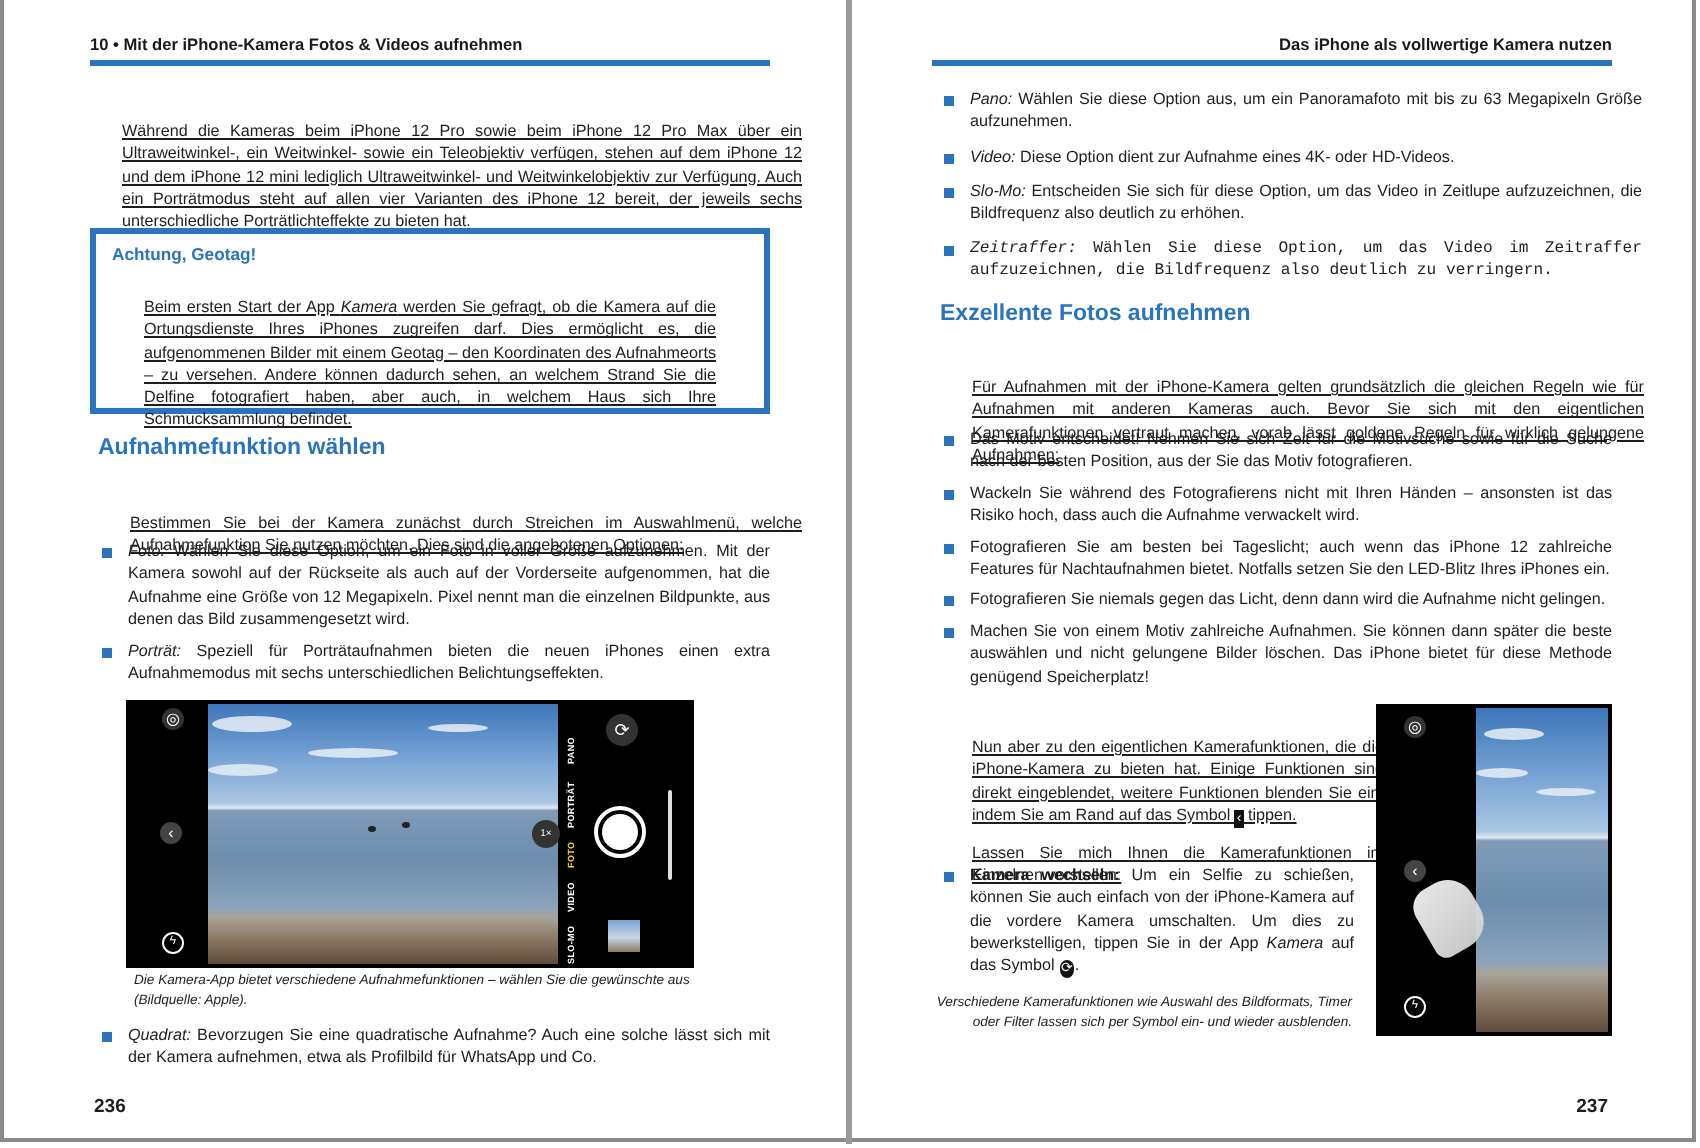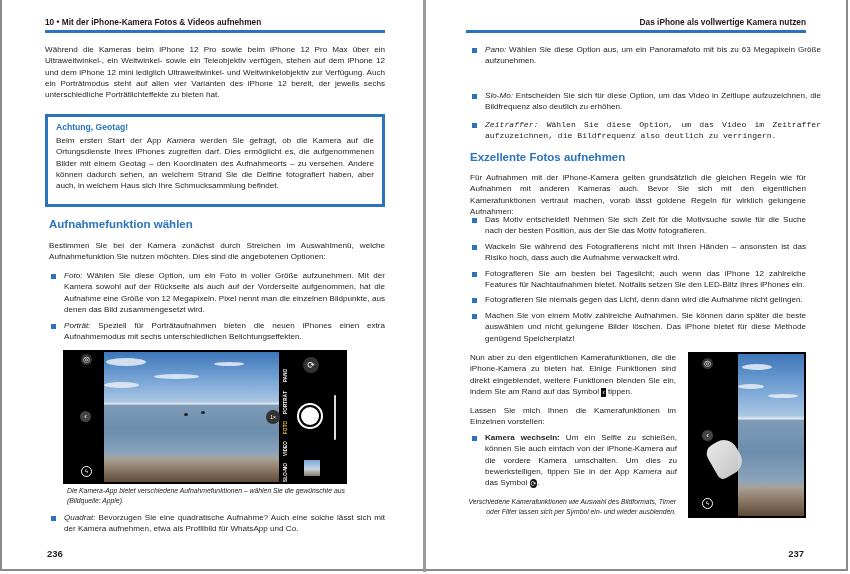--- a/index.html
+++ b/index.html
@@ -4,21 +4,21 @@
 <style>
   html,body{margin:0;padding:0;}
   body{width:850px;height:574px;background:#ffffff;position:relative;overflow:hidden;font-family:"Liberation Sans",sans-serif;color:#1e1e1e;}
   .frame{position:absolute;left:0;top:0;width:848px;height:571px;border-left:2px solid #8a8a8a;border-right:2px solid #8a8a8a;border-bottom:2px solid #8a8a8a;box-sizing:border-box;}
   .gutter{position:absolute;left:423px;top:0;width:3px;height:572px;background:#9a9a9a;}
   .page{position:absolute;top:0;height:572px;}
   .left{left:45px;width:340px;}
   .right{left:466px;width:340px;}
   .running{position:absolute;top:17px;left:0;width:100%;font-size:8.3px;font-weight:bold;color:#1a1a1a;padding-bottom:3px;border-bottom:3px solid #2a74bd;}
   .running.r{text-align:right;}
-  .p{font-size:8.1px;line-height:11.3px;text-align:justify;margin:0;}
+  .p{font-size:8.1px;line-height:11.3px;text-align:justify;margin:16px;text-decoration:underline;}
   .sec-head{color:#2a74bd;font-weight:bold;font-size:11.5px;margin:0;}
   .bul{position:relative;padding-left:15px;font-size:8.1px;line-height:11.3px;text-align:justify;}
   .bul:before{content:"";position:absolute;left:2px;top:3.5px;width:5px;height:5px;background:#2a74bd;}
   .abs{position:absolute;}
   .box{position:absolute;left:0;top:114px;width:340px;height:93px;border:3px solid #2a74bd;box-sizing:border-box;padding:5px 8px;}
   .box-title{color:#2a74bd;font-weight:bold;font-size:8.6px;margin-bottom:3px;}
   .cap{font-size:6.8px;line-height:10px;font-style:italic;color:#222;}
   .pnum{position:absolute;top:548px;font-weight:bold;font-size:9.5px;}
   .phone{position:absolute;background:#000;overflow:hidden;}
   .photo{position:absolute;background:linear-gradient(180deg,#3d76b9 0%,#7aa6d6 22%,#a9c6e2 38%,#e2e8ee 40%,#7e9cb8 41%,#6d8dac 60%,#8aa4bb 78%,#a8a39a 82%,#8c7a66 90%,#5e4a3a 100%);}
@@ -81,20 +81,21 @@
 
   <div class="bul abs" style="top:512px;left:4px;width:321px;"><i>Quadrat:</i><span> Bevorzugen Sie eine quadratische Aufnahme? Auch eine solche lässt sich mit der Kamera aufnehmen, etwa als Profilbild für WhatsApp und Co.</span></div>
 
   <div class="pnum" style="left:2px;">236</div>
 </div>
 
 <div class="page right">
   <div class="running r">Das iPhone als vollwertige Kamera nutzen</div>
 
   <div class="bul abs" style="top:44px;left:4px;width:336px;"><i>Pano:</i><span> Wählen Sie diese Option aus, um ein Panoramafoto mit bis zu 63 Megapixeln Größe aufzunehmen.</span></div>
+  <div class="bul abs" style="top:73px;left:4px;width:336px;"><i>Video:</i><span> Diese Option dient zur Aufnahme eines 4K- oder HD-Videos.</span></div>
   <div class="bul abs" style="top:90px;left:4px;width:336px;"><i>Slo-Mo:</i><span> Entscheiden Sie sich für diese Option, um das Video in Zeitlupe aufzuzeichnen, die Bildfrequenz also deutlich zu erhöhen.</span></div>
   <div class="bul abs" style="top:119px;left:4px;width:336px;font-family:Liberation Mono, monospace;"><i>Zeitraffer:</i><span> Wählen Sie diese Option, um das Video im Zeitraffer aufzuzeichnen, die Bildfrequenz also deutlich zu verringern.</span></div>
 
   <h2 class="sec-head abs" style="top:151px;left:4px;">Exzellente Fotos aufnehmen</h2>
 
   <p class="p abs" style="top:172px;left:4px;width:336px;">Für Aufnahmen mit der iPhone-Kamera gelten grundsätzlich die gleichen Regeln wie für Aufnahmen mit anderen Kameras auch. Bevor Sie sich mit den eigentlichen Kamerafunktionen vertraut machen, vorab lässt goldene Regeln für wirklich gelungene Aufnahmen:</p>
 
   <div class="bul abs" style="top:214px;left:4px;width:321px;">Das Motiv entscheidet! Nehmen Sie sich Zeit für die Motivsuche sowie für die Suche nach der besten Position, aus der Sie das Motiv fotografieren.</div>
   <div class="bul abs" style="top:241px;left:4px;width:321px;">Wackeln Sie während des Fotografierens nicht mit Ihren Händen – ansonsten ist das Risiko hoch, dass auch die Aufnahme verwackelt wird.</div>
   <div class="bul abs" style="top:268px;left:4px;width:321px;">Fotografieren Sie am besten bei Tageslicht; auch wenn das iPhone 12 zahlreiche Features für Nachtaufnahmen bietet. Notfalls setzen Sie den LED-Blitz Ihres iPhones ein.</div>

